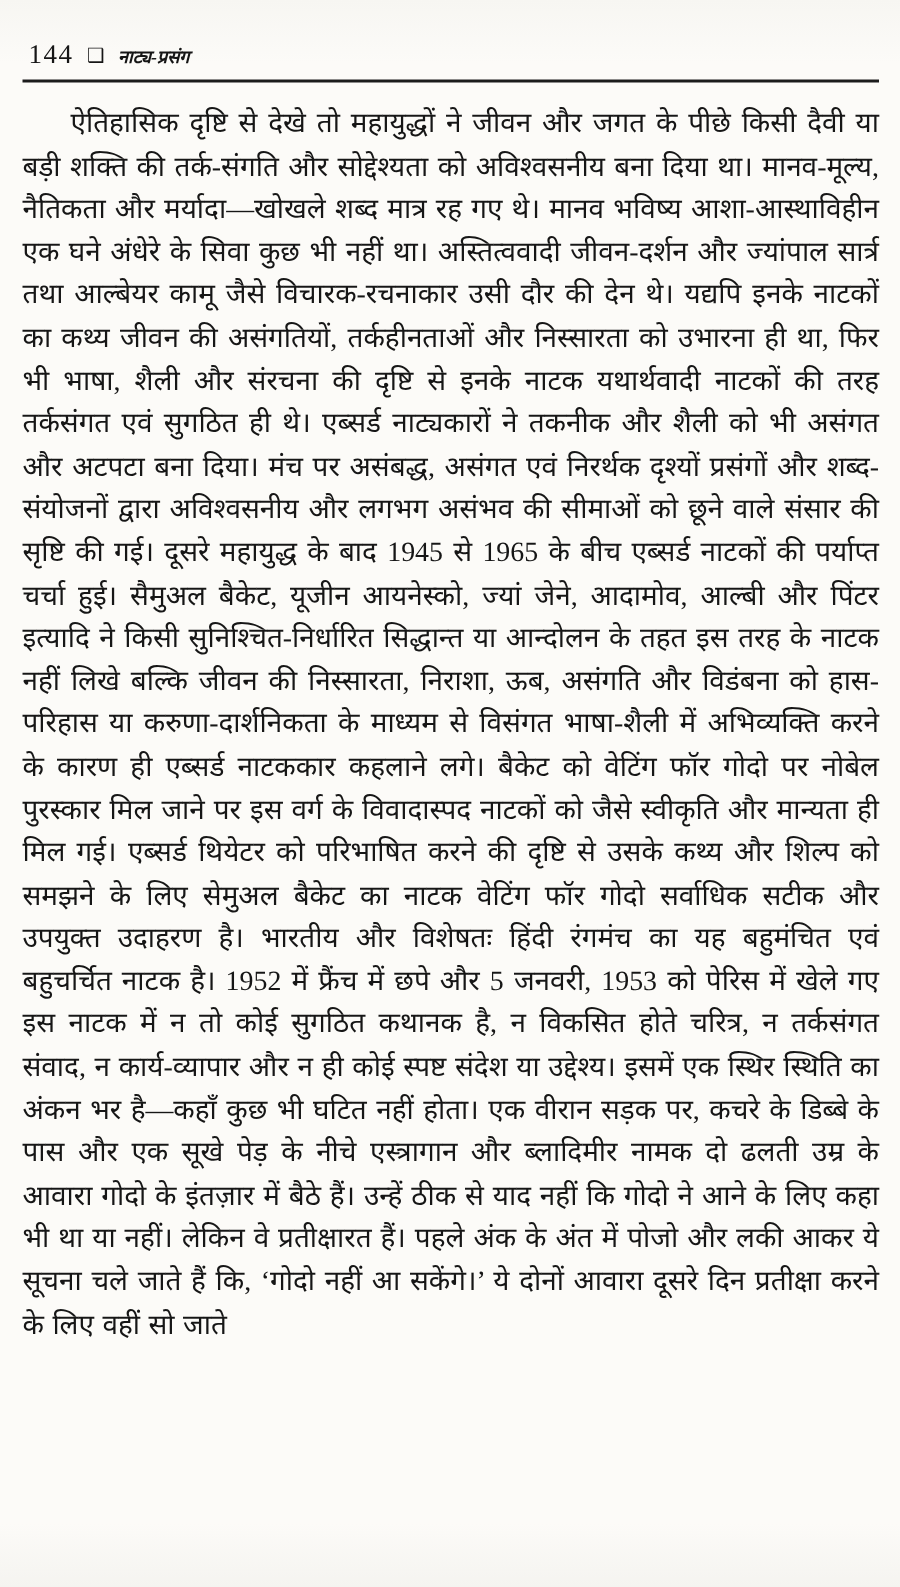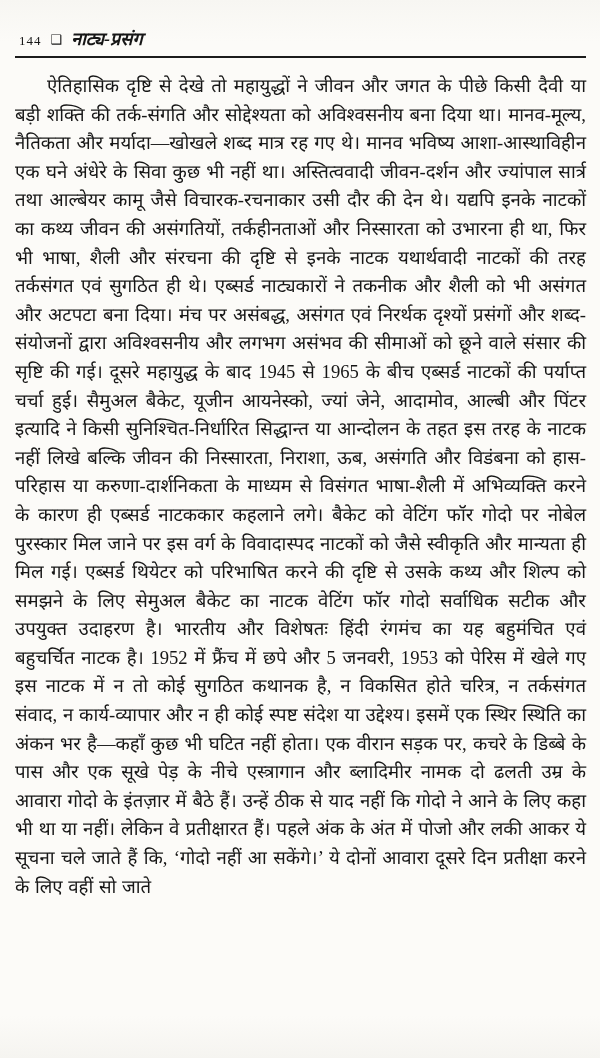--- a/index.html
+++ b/index.html
@@ -23,30 +23,30 @@
     background: linear-gradient(180deg, #f7f6f2 0%, #fcfbf8 4%, #fcfbf8 96%, #f5f4f0 100%);
   }
   .header {
     display: flex;
     align-items: baseline;
     gap: 9px;
     padding-left: 4px;
     margin-bottom: 6px;
   }
   .page-num {
-    font-size: 13px;
+    font-size: 18px;
     letter-spacing: 1px;
   }
   .sep {
     font-size: 13px;
     position: relative;
     top: -1px;
   }
   .book-title {
-    font-size: 18px;
+    font-size: 12px;
     font-style: italic;
     font-weight: bold;
   }
   .rule {
     height: 2px;
     background: #1c1c1c;
     margin: 0 0 14px 0;
   }
   .body-text {
     margin: 0;

